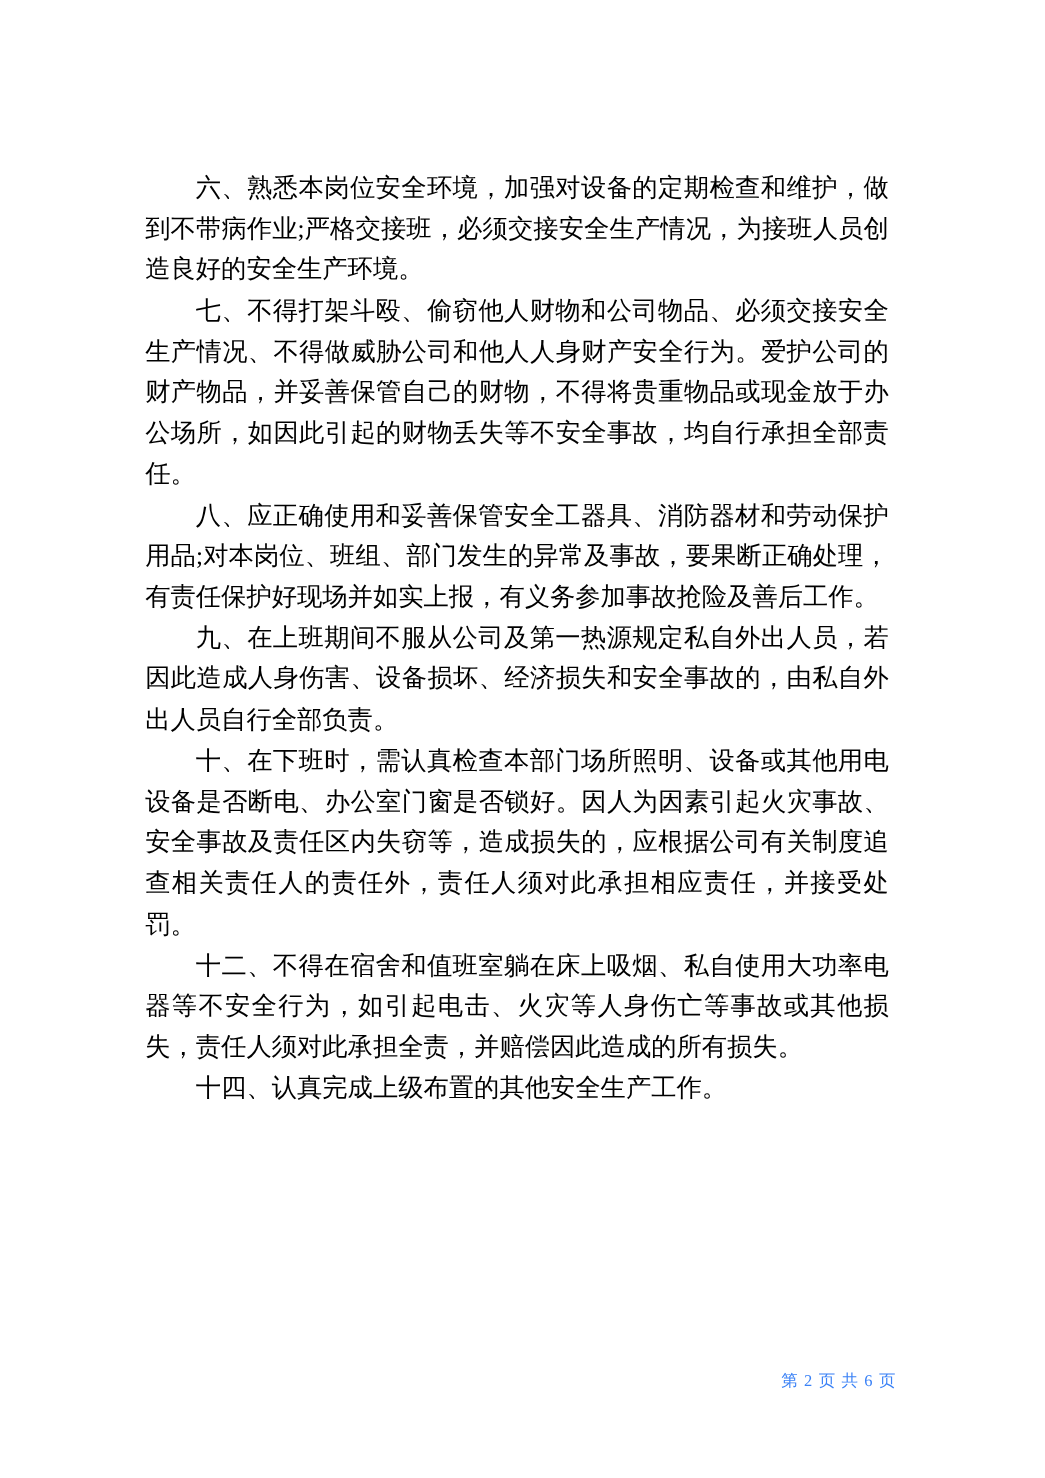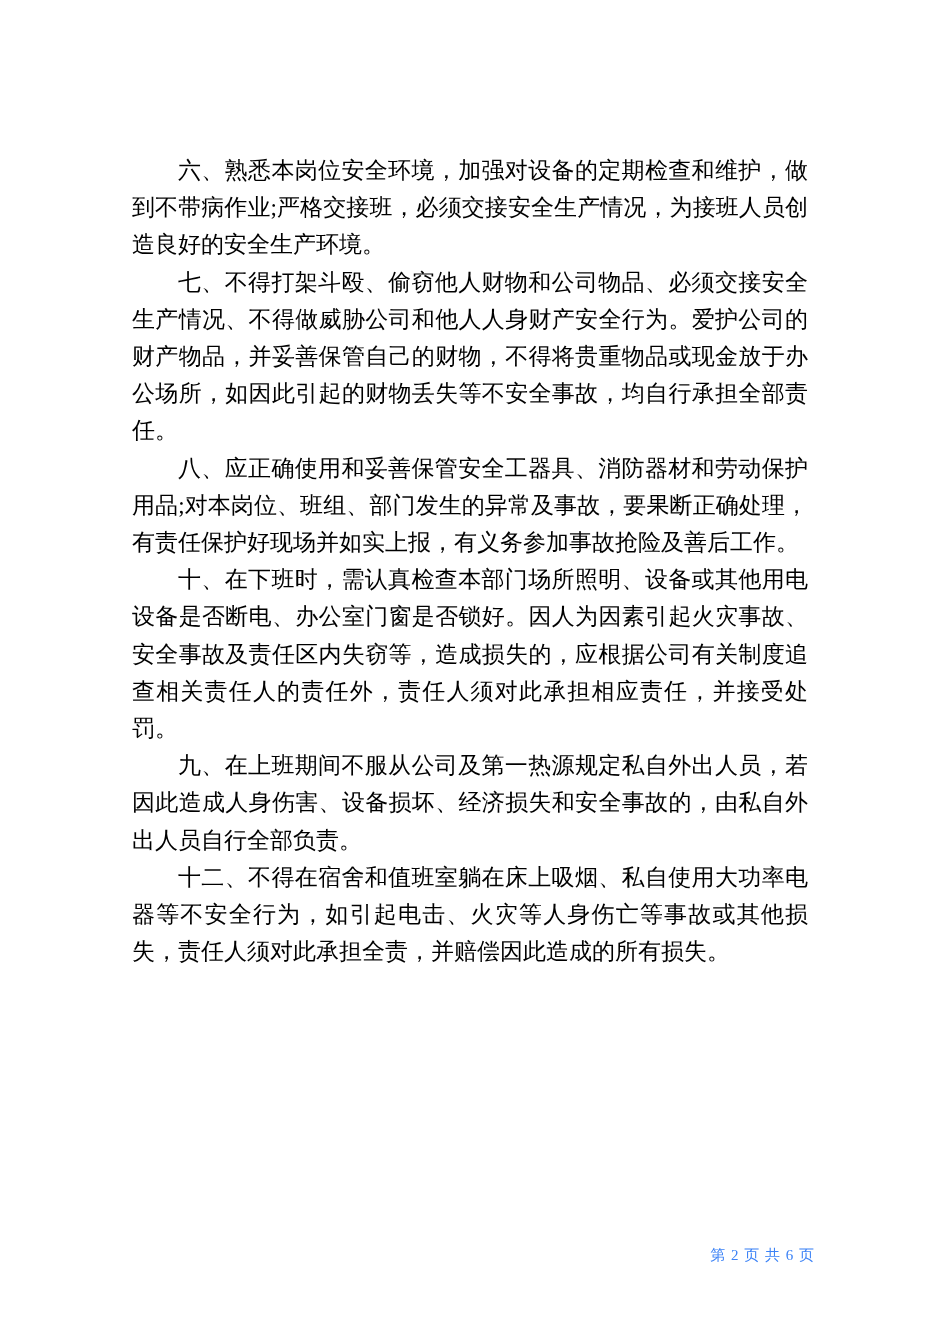--- a/index.html
+++ b/index.html
@@ -44,18 +44,19 @@
   }
 </style>
 </head>
 <body>
 
 <div class="page">
   <div class="content">
     <p>六、熟悉本岗位安全环境，加强对设备的定期检查和维护，做到不带病作业;严格交接班，必须交接安全生产情况，为接班人员创造良好的安全生产环境。</p>
     <p>七、不得打架斗殴、偷窃他人财物和公司物品、必须交接安全生产情况、不得做威胁公司和他人人身财产安全行为。爱护公司的财产物品，并妥善保管自己的财物，不得将贵重物品或现金放于办公场所，如因此引起的财物丢失等不安全事故，均自行承担全部责任。</p>
     <p>八、应正确使用和妥善保管安全工器具、消防器材和劳动保护用品;对本岗位、班组、部门发生的异常及事故，要果断正确处理，有责任保护好现场并如实上报，有义务参加事故抢险及善后工作。</p>
+    <p>九、在上班期间不服从公司及第一热源规定私自外出人员，若因此造成人身伤害、设备损坏、经济损失和安全事故的，由私自外出人员自行全部负责。</p>
     <p>十、在下班时，需认真检查本部门场所照明、设备或其他用电设备是否断电、办公室门窗是否锁好。因人为因素引起火灾事故、安全事故及责任区内失窃等，造成损失的，应根据公司有关制度追查相关责任人的责任外，责任人须对此承担相应责任，并接受处罚。</p>
-    <p>九、在上班期间不服从公司及第一热源规定私自外出人员，若因此造成人身伤害、设备损坏、经济损失和安全事故的，由私自外出人员自行全部负责。</p>
     <p>十二、不得在宿舍和值班室躺在床上吸烟、私自使用大功率电器等不安全行为，如引起电击、火灾等人身伤亡等事故或其他损失，责任人须对此承担全责，并赔偿因此造成的所有损失。</p>
+    <p>十四、认真完成上级布置的其他安全生产工作。</p>
   </div>
   <div class="footer">第 2 页 共 6 页</div>
 </div>
 
 </body></html>

